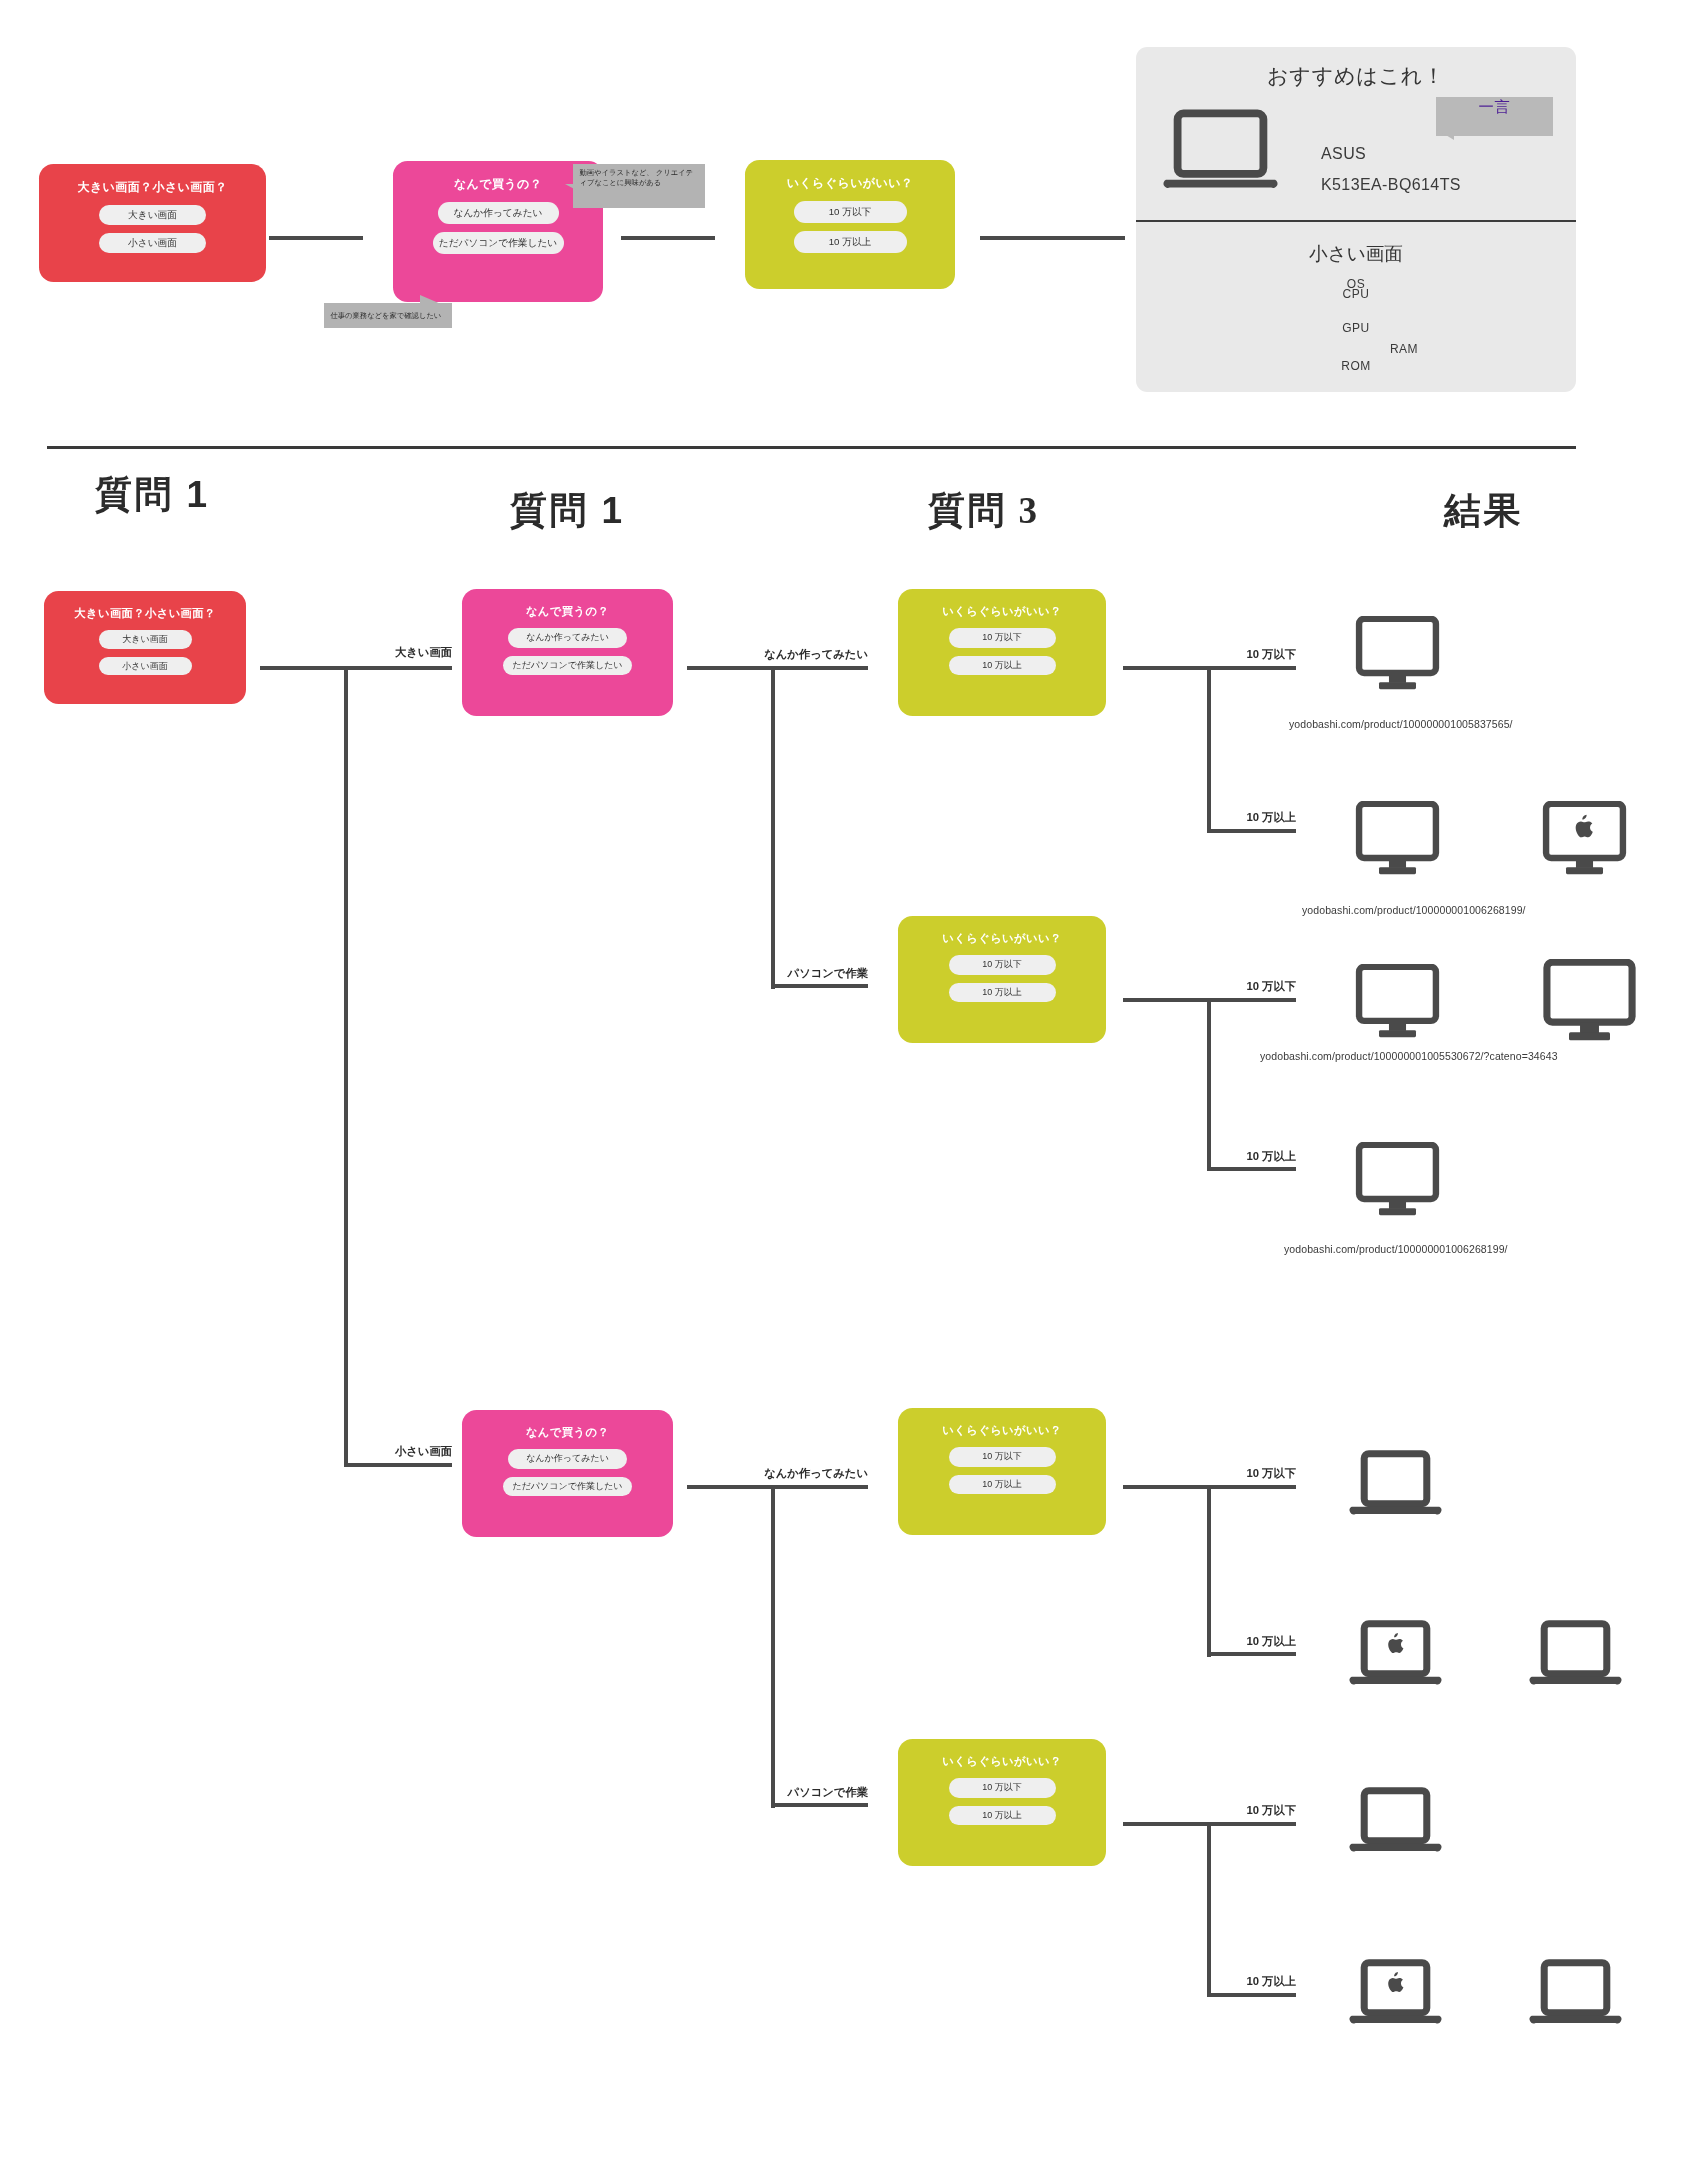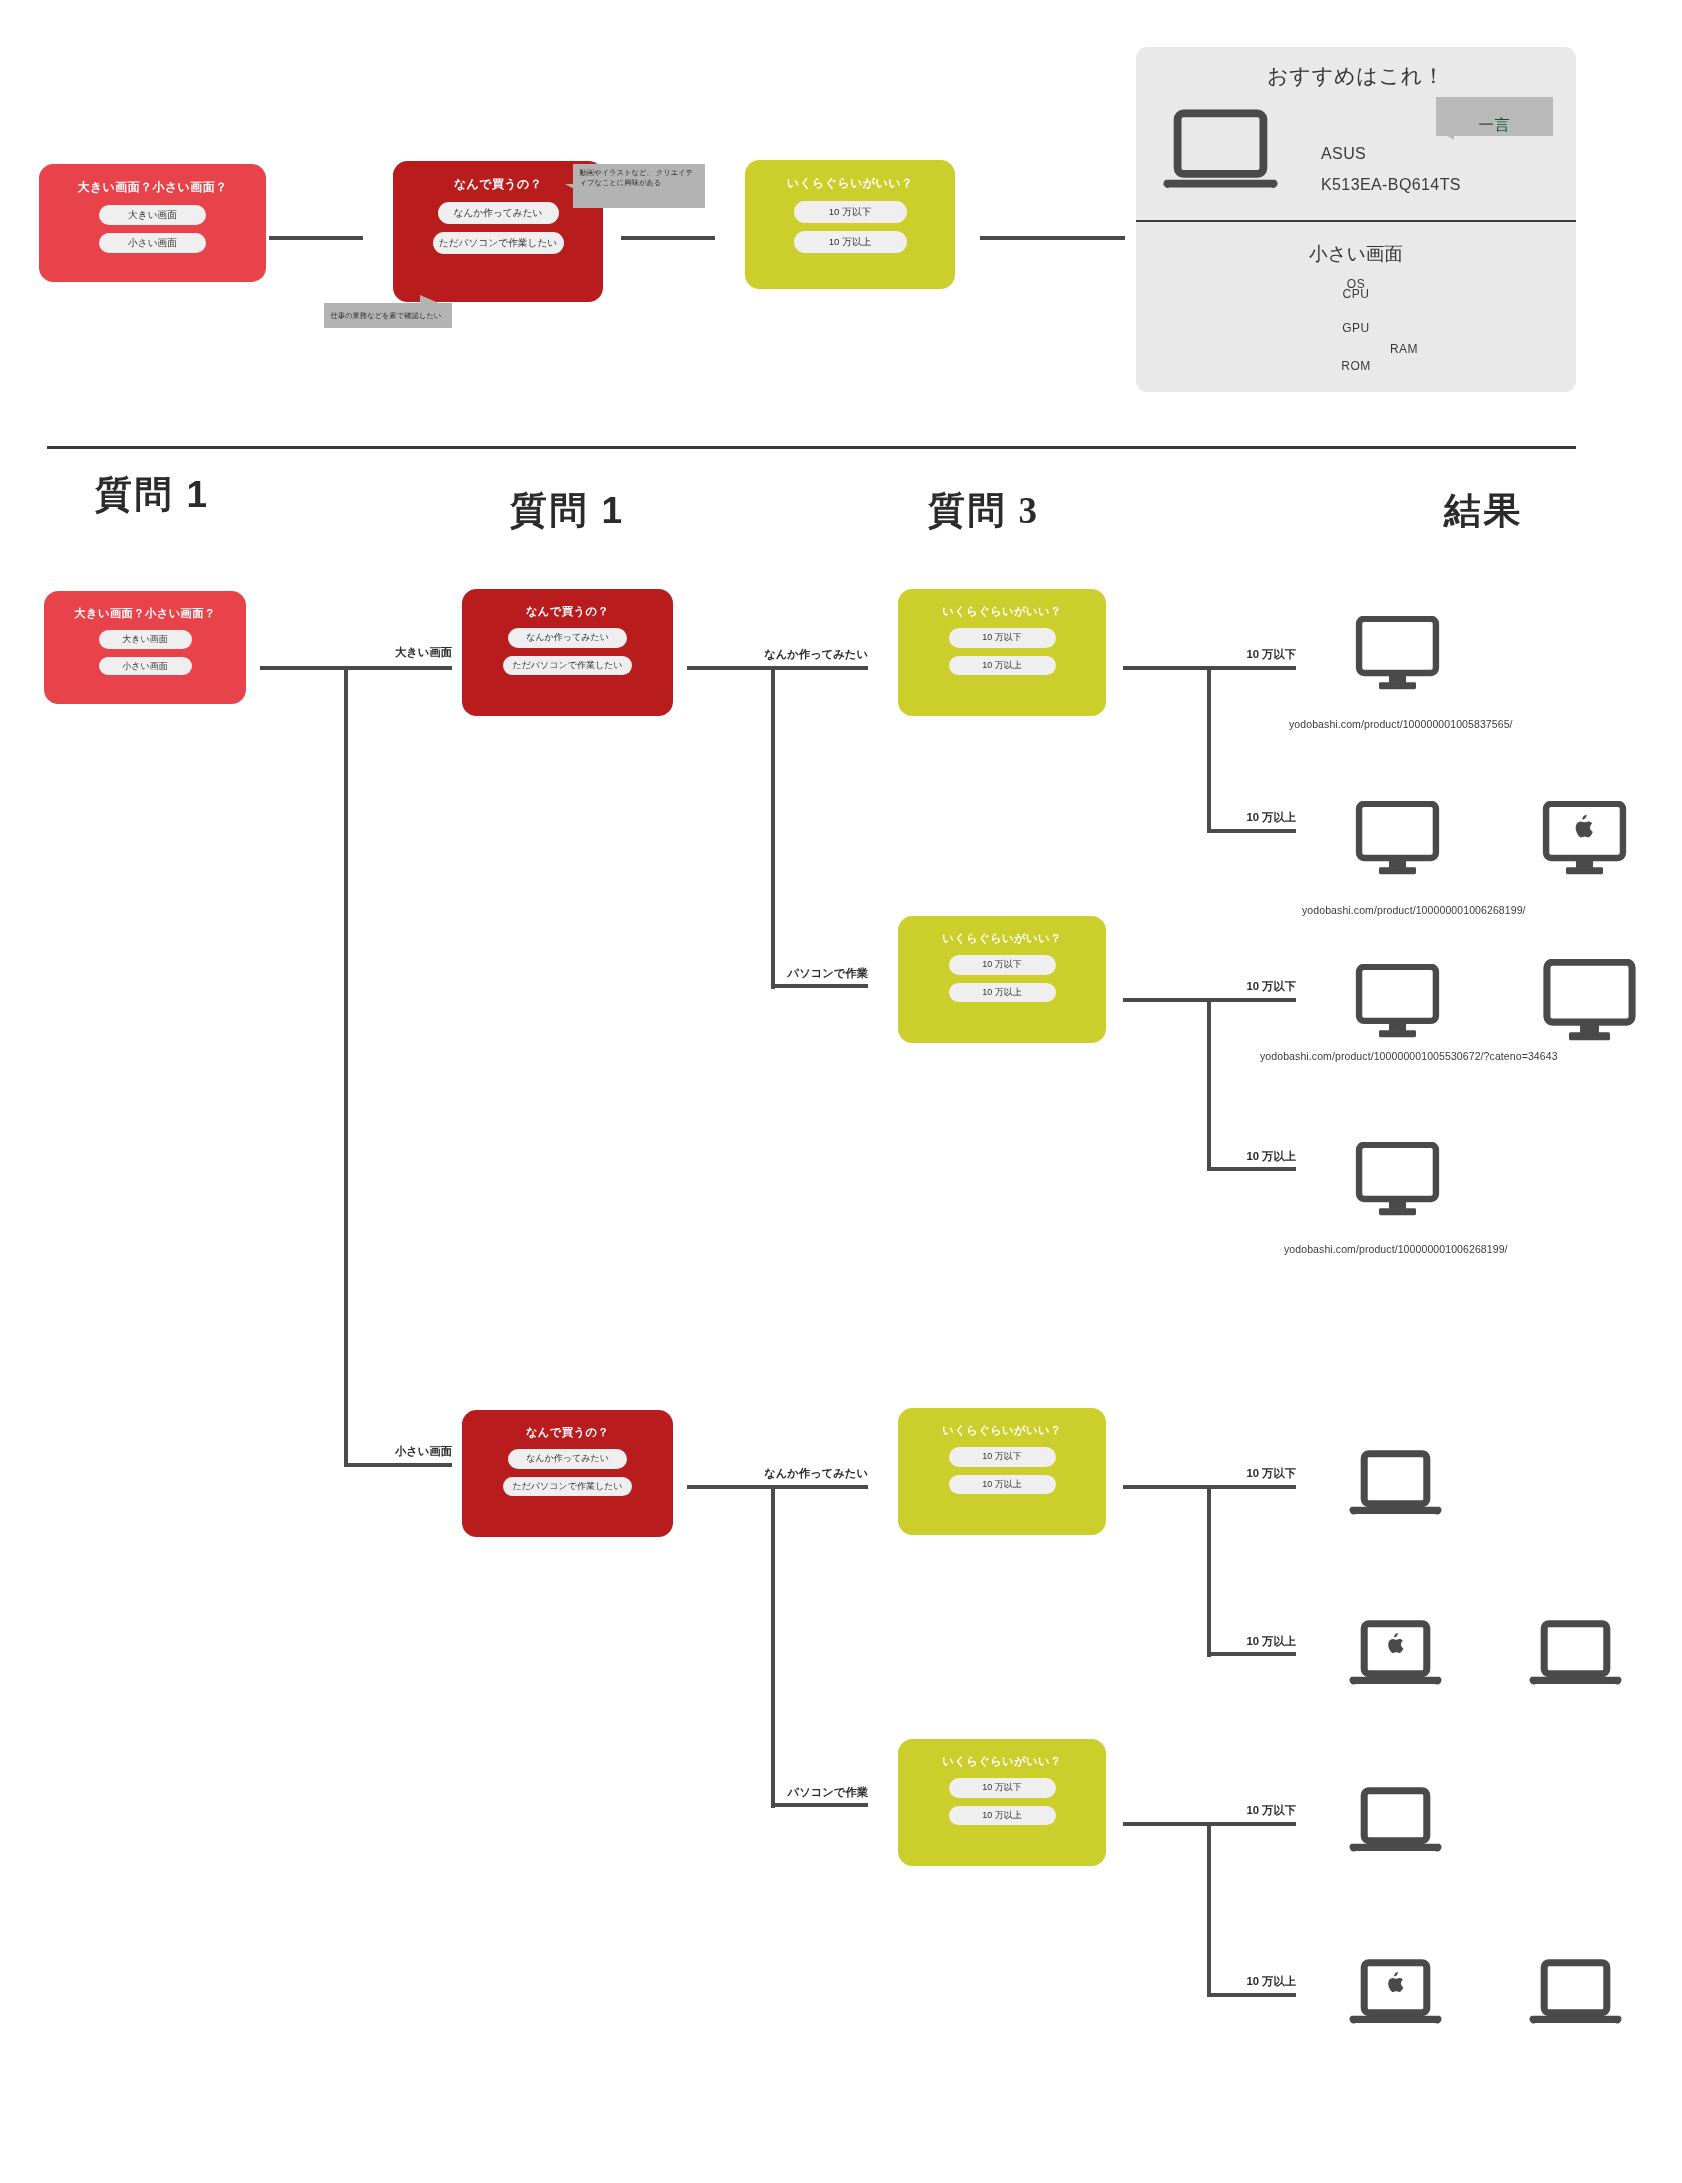--- a/index.html
+++ b/index.html
@@ -21,21 +21,21 @@
   .qcard{
     position:absolute;
     border-radius:14.5px;
     box-sizing:border-box;
     display:flex;
     flex-direction:column;
     align-items:center;
     padding-top:14.5px;
   }
   .qcard.red{background:#e8434a;}
-  .qcard.blue{background:#b91c1c;}
+  .qcard.blue{background:#ec4899;}
   .qcard.yellow{background:#ccce2c;}
   .qcard .qtitle{
     color:#ffffff;
     font-weight:bold;
     letter-spacing:0.4px;
     text-align:center;
     margin-bottom:9.7px;
     white-space:nowrap;
   }
   .qcard .opt{
@@ -201,21 +201,21 @@
   <div class="icon-wrap" style="left:1162px;top:105px;width:117px;height:89px;">
     <svg viewBox="0 0 120 90" width="117" height="89" aria-hidden="true">
       <rect x="16" y="8" width="88" height="62" rx="6" fill="none" stroke="#4a4a4a" stroke-width="8"></rect>
       <path d="M4 76 h112 a4 4 0 0 1 -4 8 H8 a4 4 0 0 1 -4 -8 z" fill="#4a4a4a"></path>
     </svg>
   </div>
 
   <div class="rec-brand" style="left:1321px;top:145px;">ASUS</div>
   <div class="rec-model" style="left:1321px;top:176px;">K513EA-BQ614TS</div>
 
-  <div style="position:absolute;left:1436px;top:97px;width:117px;height:39px;background:#b9b9b9;display:flex;align-items:flex-end;justify-content:center;font-size:15.3px;color:#14532d;letter-spacing:0.8px;">
+  <div style="position:absolute;left:1436px;top:97px;width:117px;height:39px;background:#b9b9b9;display:flex;align-items:flex-start;justify-content:center;font-size:15.3px;color:#4c1d95;letter-spacing:0.8px;">
     <span>一言</span>
   </div>
   <div style="position:absolute;left:1436px;top:129px;width:0;height:0;border-top:11.3px solid #b9b9b9;border-left:18px solid transparent;"></div>
 
   <div class="hr-main" style="left:47px;top:446px;width:1529px;"></div>
 
   <div class="col-head" style="left:95px;top:470px;">質問 1</div>
   <div class="col-head" style="left:510px;top:486px;">質問 1</div>
   <div class="col-head" style="left:928px;top:486px;font-family:Liberation Serif, serif;">質問 3</div>
   <div class="col-head" style="left:1444px;top:486px;">結果</div>

